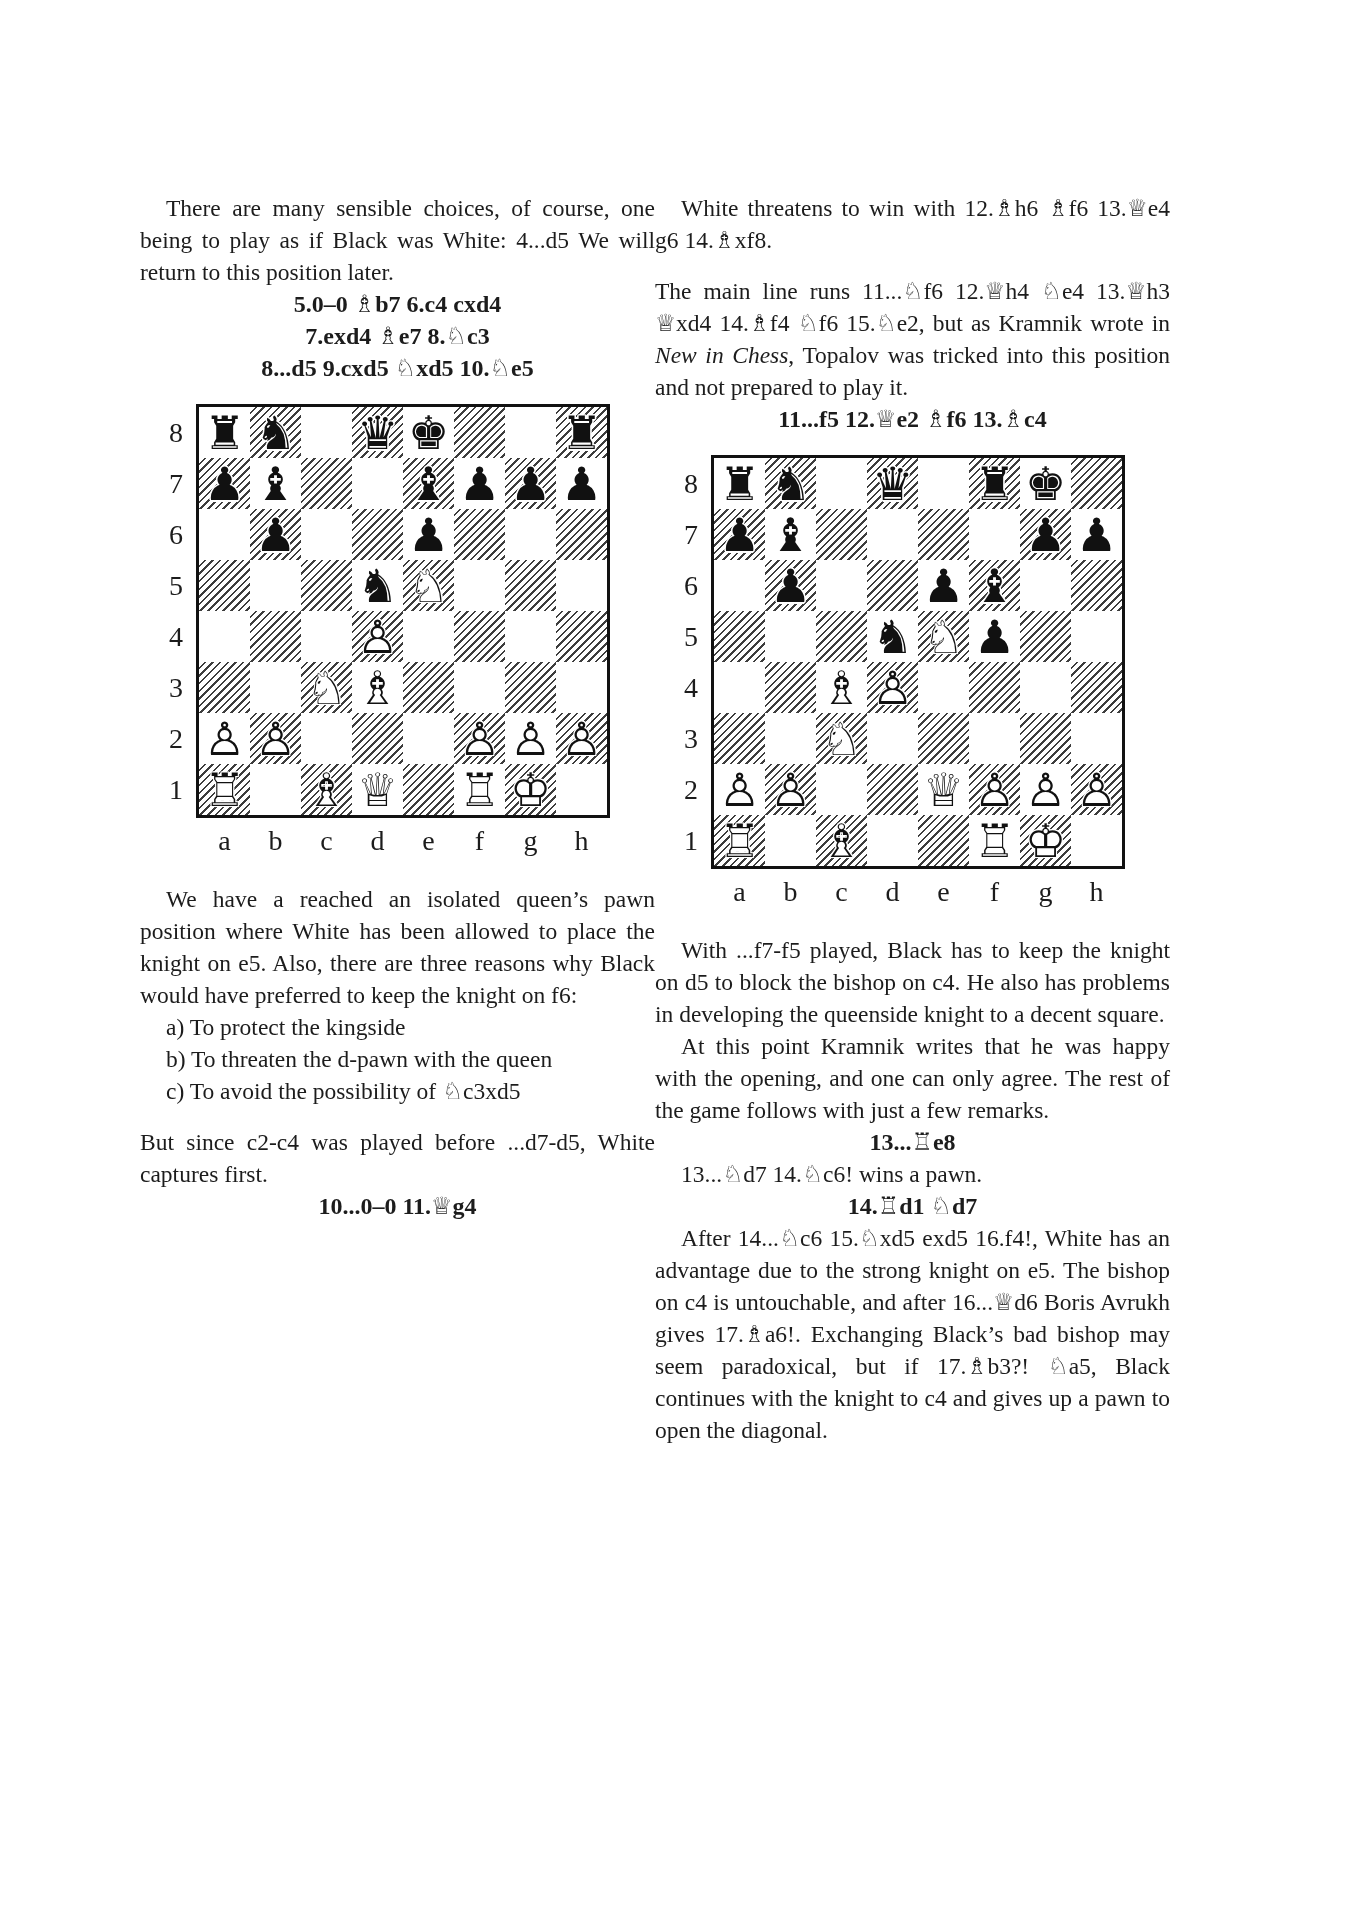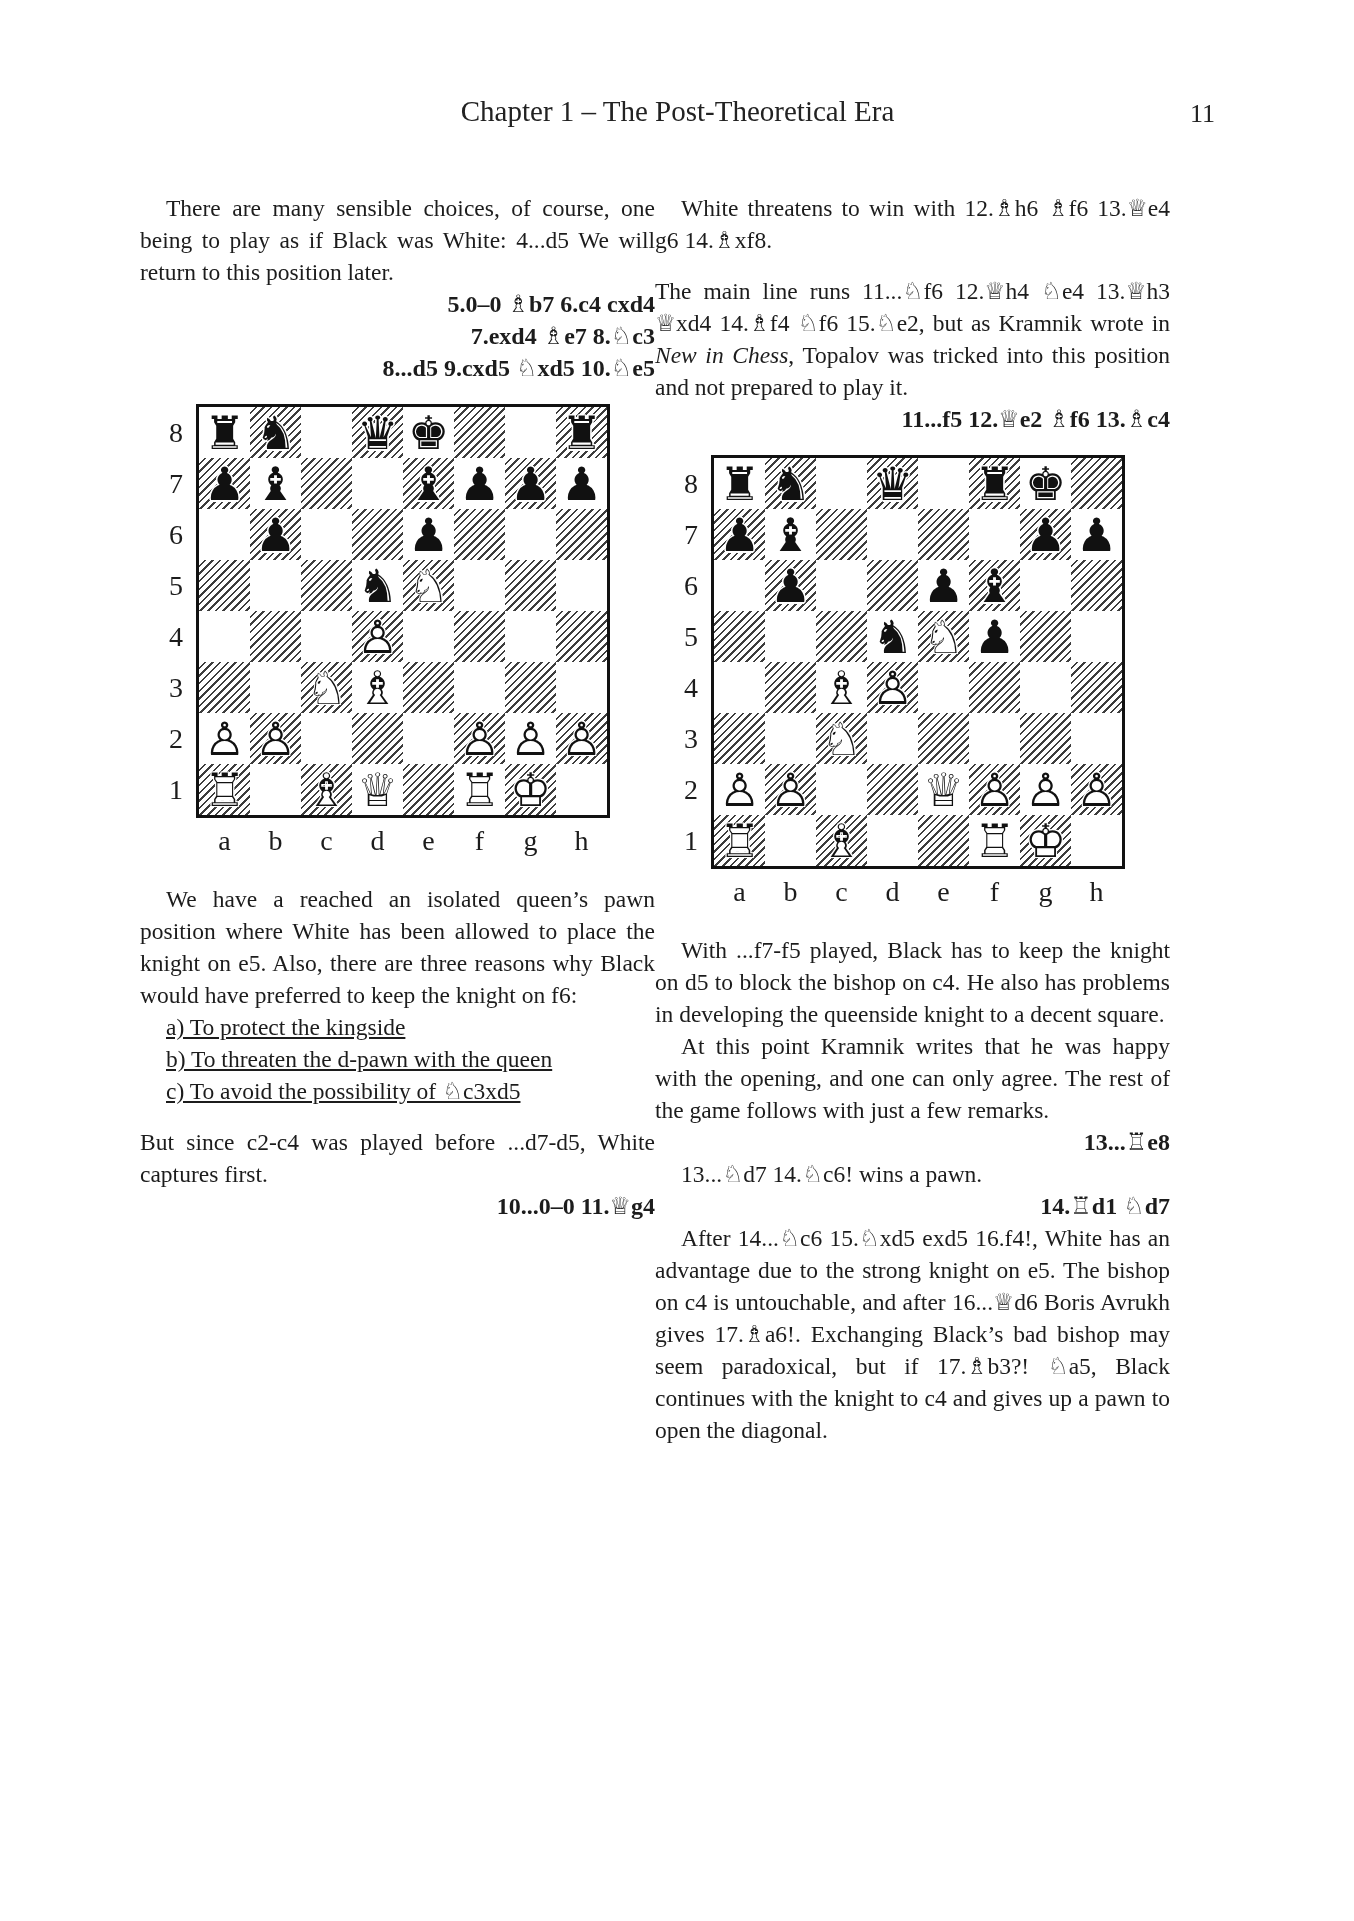--- a/index.html
+++ b/index.html
@@ -10,22 +10,22 @@
     font-size:23.5px; line-height:32px;
   }
   .page-header { position:absolute; top:94px; left:140px; width:1075px; }
   .chapter-title { text-align:center; font-size:29px; line-height:34px; color:#222; }
   .page-number { position:absolute; right:0; top:4px; font-size:26px; color:#222; }
   .columns { position:absolute; top:192px; left:140px; width:1075px; display:flex; }
   .col { width:515px; }
   .para { margin:0; text-align:justify; }
   .indent { text-indent:26px; }
   .gap { margin-top:19px; }
-  .heading { margin:0; font-size:24px; font-weight:bold; text-align:right; }
-  .list-block { margin:0;text-decoration:underline; }
+  .heading { margin:0; font-size:24px; font-weight:bold; text-align:center; }
+  .list-block { margin:0; }
   .list-item { margin:0 0 0 26px; text-align:left; }
   .italic { font-style:italic; }
 
   
   .diagram { display:grid; grid-template-columns:44px 414px; margin:20px 0 24px 12px; }
   .rank-labels { display:grid; grid-auto-rows:51px; padding-top:3px; }
   .rank-label { display:flex; align-items:center; justify-content:flex-end;
     padding-right:13px; font-size:28px; }
   .board { display:grid; grid-template-columns:repeat(8,51px); grid-auto-rows:51px;
     width:408px; border:3px solid #111; background:#fff; }
@@ -44,24 +44,20 @@
   .pc.wp { color:#111; }
   .pc.bp { color:#111;
     text-shadow:1.5px 0 0 #fff,-1.5px 0 0 #fff,0 1.5px 0 #fff,0 -1.5px 0 #fff,
       1px 1px 0 #fff,-1px -1px 0 #fff,1px -1px 0 #fff,-1px 1px 0 #fff; }
 </style>
 </head>
 <body>
 
 <div class="page">
 
-  <div class="page-header">
-    <div class="chapter-title">Chapter 1 – The Post-Theoretical Era</div>
-    <div class="page-number">11</div>
-  </div>
 
   <div class="columns">
 
     <div class="col">
       <p class="para indent">There are many sensible choices, of course, one being to play as if Black was White: 4...d5 We will return to this position later.</p>
       <h3 class="heading gap">5.0–0 ♗b7 6.c4 cxd4</h3>
       <h3 class="heading gap">7.exd4 ♗e7 8.♘c3</h3>
       <h3 class="heading gap">8...d5 9.cxd5 ♘xd5 10.♘e5</h3>
 
       <div class="diagram">

